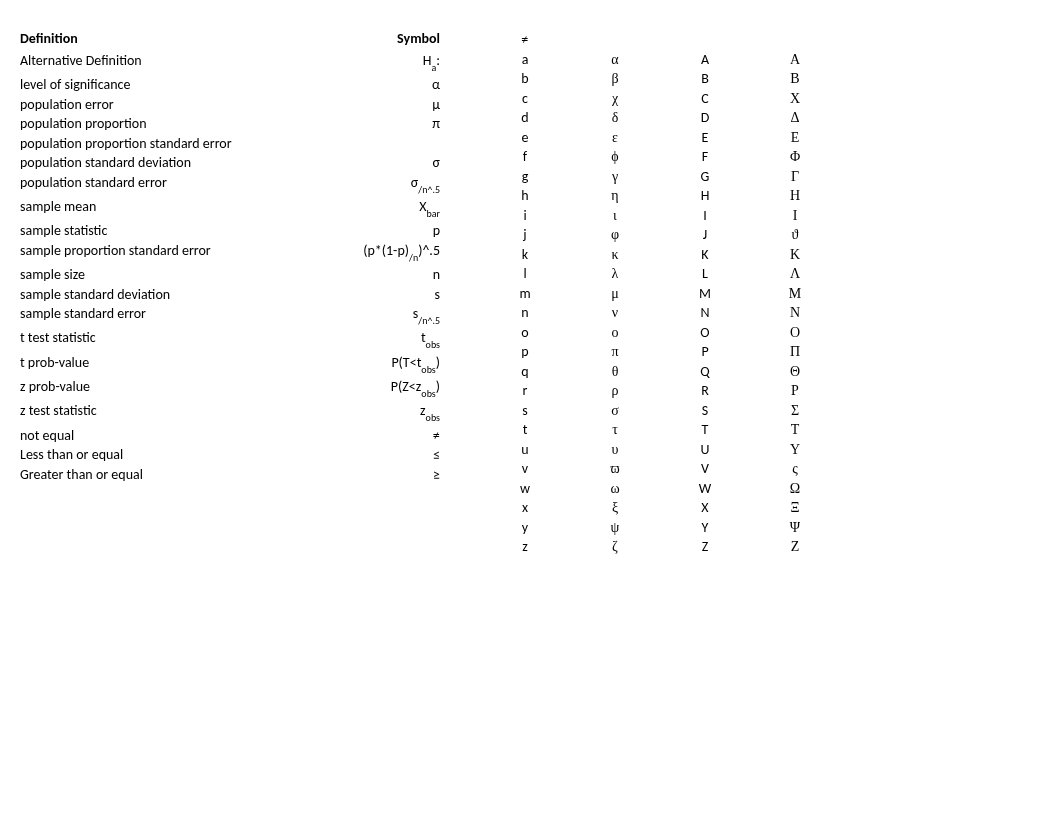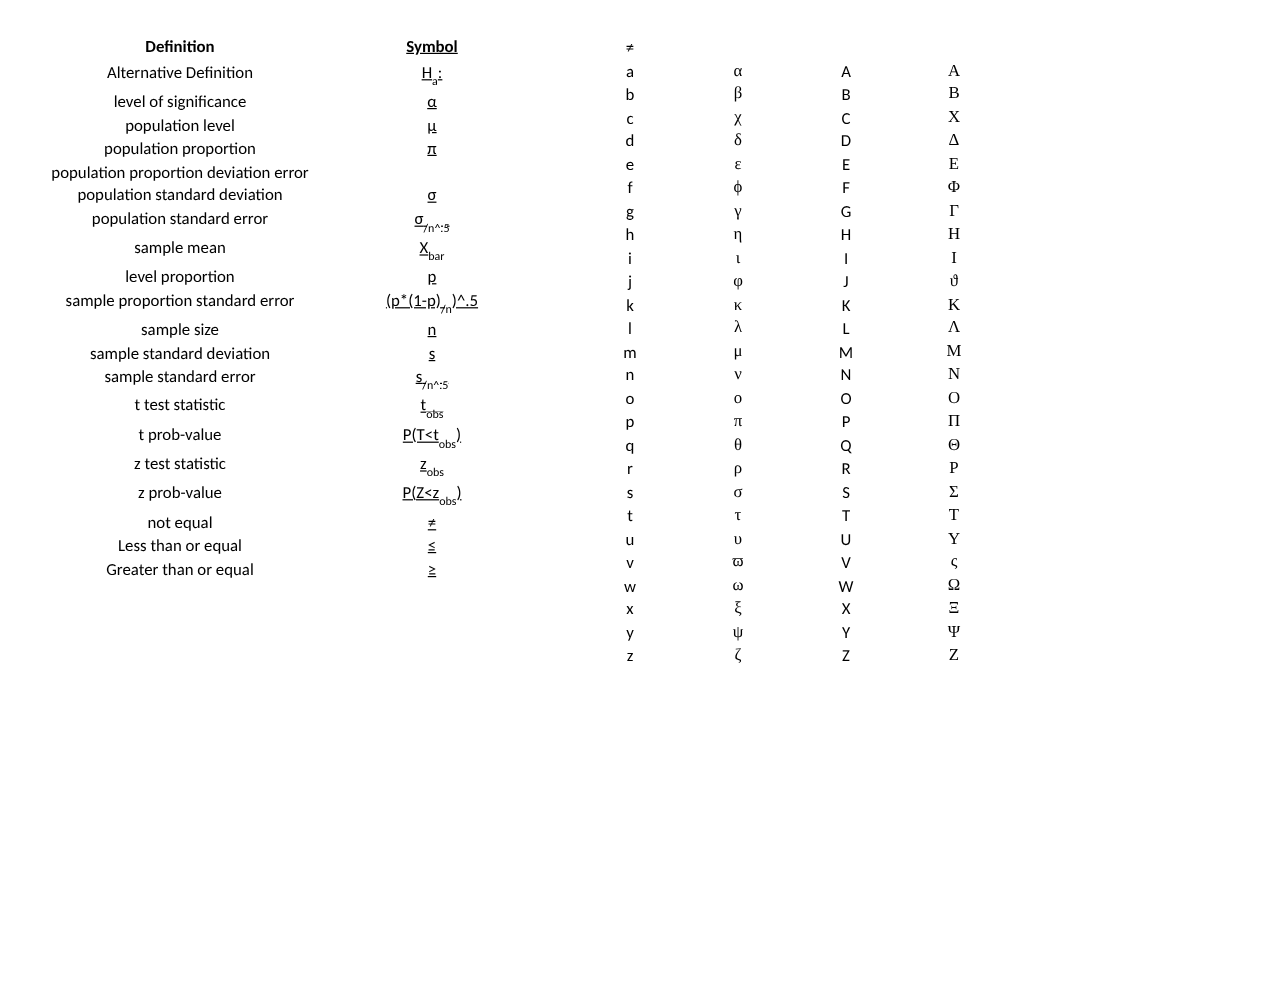--- a/index.html
+++ b/index.html
@@ -17,22 +17,22 @@
     align-items: flex-start;
   }
   .def-table {
     width: 420px;
   }
   .def-header {
     display: flex;
     font-weight: bold;
     margin-bottom: 4px;
   }
-  .def-col-1 { width: 260px; text-align: center; }
-  .def-col-2 { width: 160px; text-align: center; text-decoration: underline; }
+  .def-col-1 { width: 260px; text-align: left; }
+  .def-col-2 { width: 160px; text-align: right; }
   .def-row {
     display: flex;
     line-height: 19.5px;
   }
   .sub { font-size: 10px; vertical-align: sub; position: relative; top: 2px; }
   .greek-block {
     margin-left: 40px;
     display: flex;
   }
   .greek-col {
@@ -58,44 +58,44 @@
     <div id="def-rows">
         <div class="def-row">
           <div class="def-col-1">Alternative Definition</div>
           <div class="def-col-2">H<sub class="sub">a</sub>:</div>
         </div>
         <div class="def-row">
           <div class="def-col-1">level of significance</div>
           <div class="def-col-2">α</div>
         </div>
         <div class="def-row">
-          <div class="def-col-1">population level</div>
+          <div class="def-col-1">population error</div>
           <div class="def-col-2">μ</div>
         </div>
         <div class="def-row">
           <div class="def-col-1">population proportion</div>
           <div class="def-col-2">π</div>
         </div>
         <div class="def-row">
-          <div class="def-col-1">population proportion deviation error</div>
+          <div class="def-col-1">population proportion standard error</div>
         </div>
         <div class="def-row">
           <div class="def-col-1">population standard deviation</div>
           <div class="def-col-2">σ</div>
         </div>
         <div class="def-row">
           <div class="def-col-1">population standard error</div>
           <div class="def-col-2">σ<sub class="sub">/n^.5</sub></div>
         </div>
         <div class="def-row">
           <div class="def-col-1">sample mean</div>
           <div class="def-col-2">X<sub class="sub">bar</sub></div>
         </div>
         <div class="def-row">
-          <div class="def-col-1">level proportion</div>
+          <div class="def-col-1">sample statistic</div>
           <div class="def-col-2">p</div>
         </div>
         <div class="def-row">
           <div class="def-col-1">sample proportion standard error</div>
           <div class="def-col-2">(p*(1-p)<sub class="sub">/n</sub>)^.5</div>
         </div>
         <div class="def-row">
           <div class="def-col-1">sample size</div>
           <div class="def-col-2">n</div>
         </div>
@@ -109,26 +109,26 @@
         </div>
         <div class="def-row">
           <div class="def-col-1">t test statistic</div>
           <div class="def-col-2">t<sub class="sub">obs</sub></div>
         </div>
         <div class="def-row">
           <div class="def-col-1">t prob-value</div>
           <div class="def-col-2">P(T&lt;t<sub class="sub">obs</sub>)</div>
         </div>
         <div class="def-row">
+          <div class="def-col-1">z prob-value</div>
+          <div class="def-col-2">P(Z&lt;z<sub class="sub">obs</sub>)</div>
+        </div>
+        <div class="def-row">
           <div class="def-col-1">z test statistic</div>
           <div class="def-col-2">z<sub class="sub">obs</sub></div>
-        </div>
-        <div class="def-row">
-          <div class="def-col-1">z prob-value</div>
-          <div class="def-col-2">P(Z&lt;z<sub class="sub">obs</sub>)</div>
         </div>
         <div class="def-row">
           <div class="def-col-1">not equal</div>
           <div class="def-col-2">≠</div>
         </div>
         <div class="def-row">
           <div class="def-col-1">Less than or equal</div>
           <div class="def-col-2">≤</div>
         </div>
         <div class="def-row">

